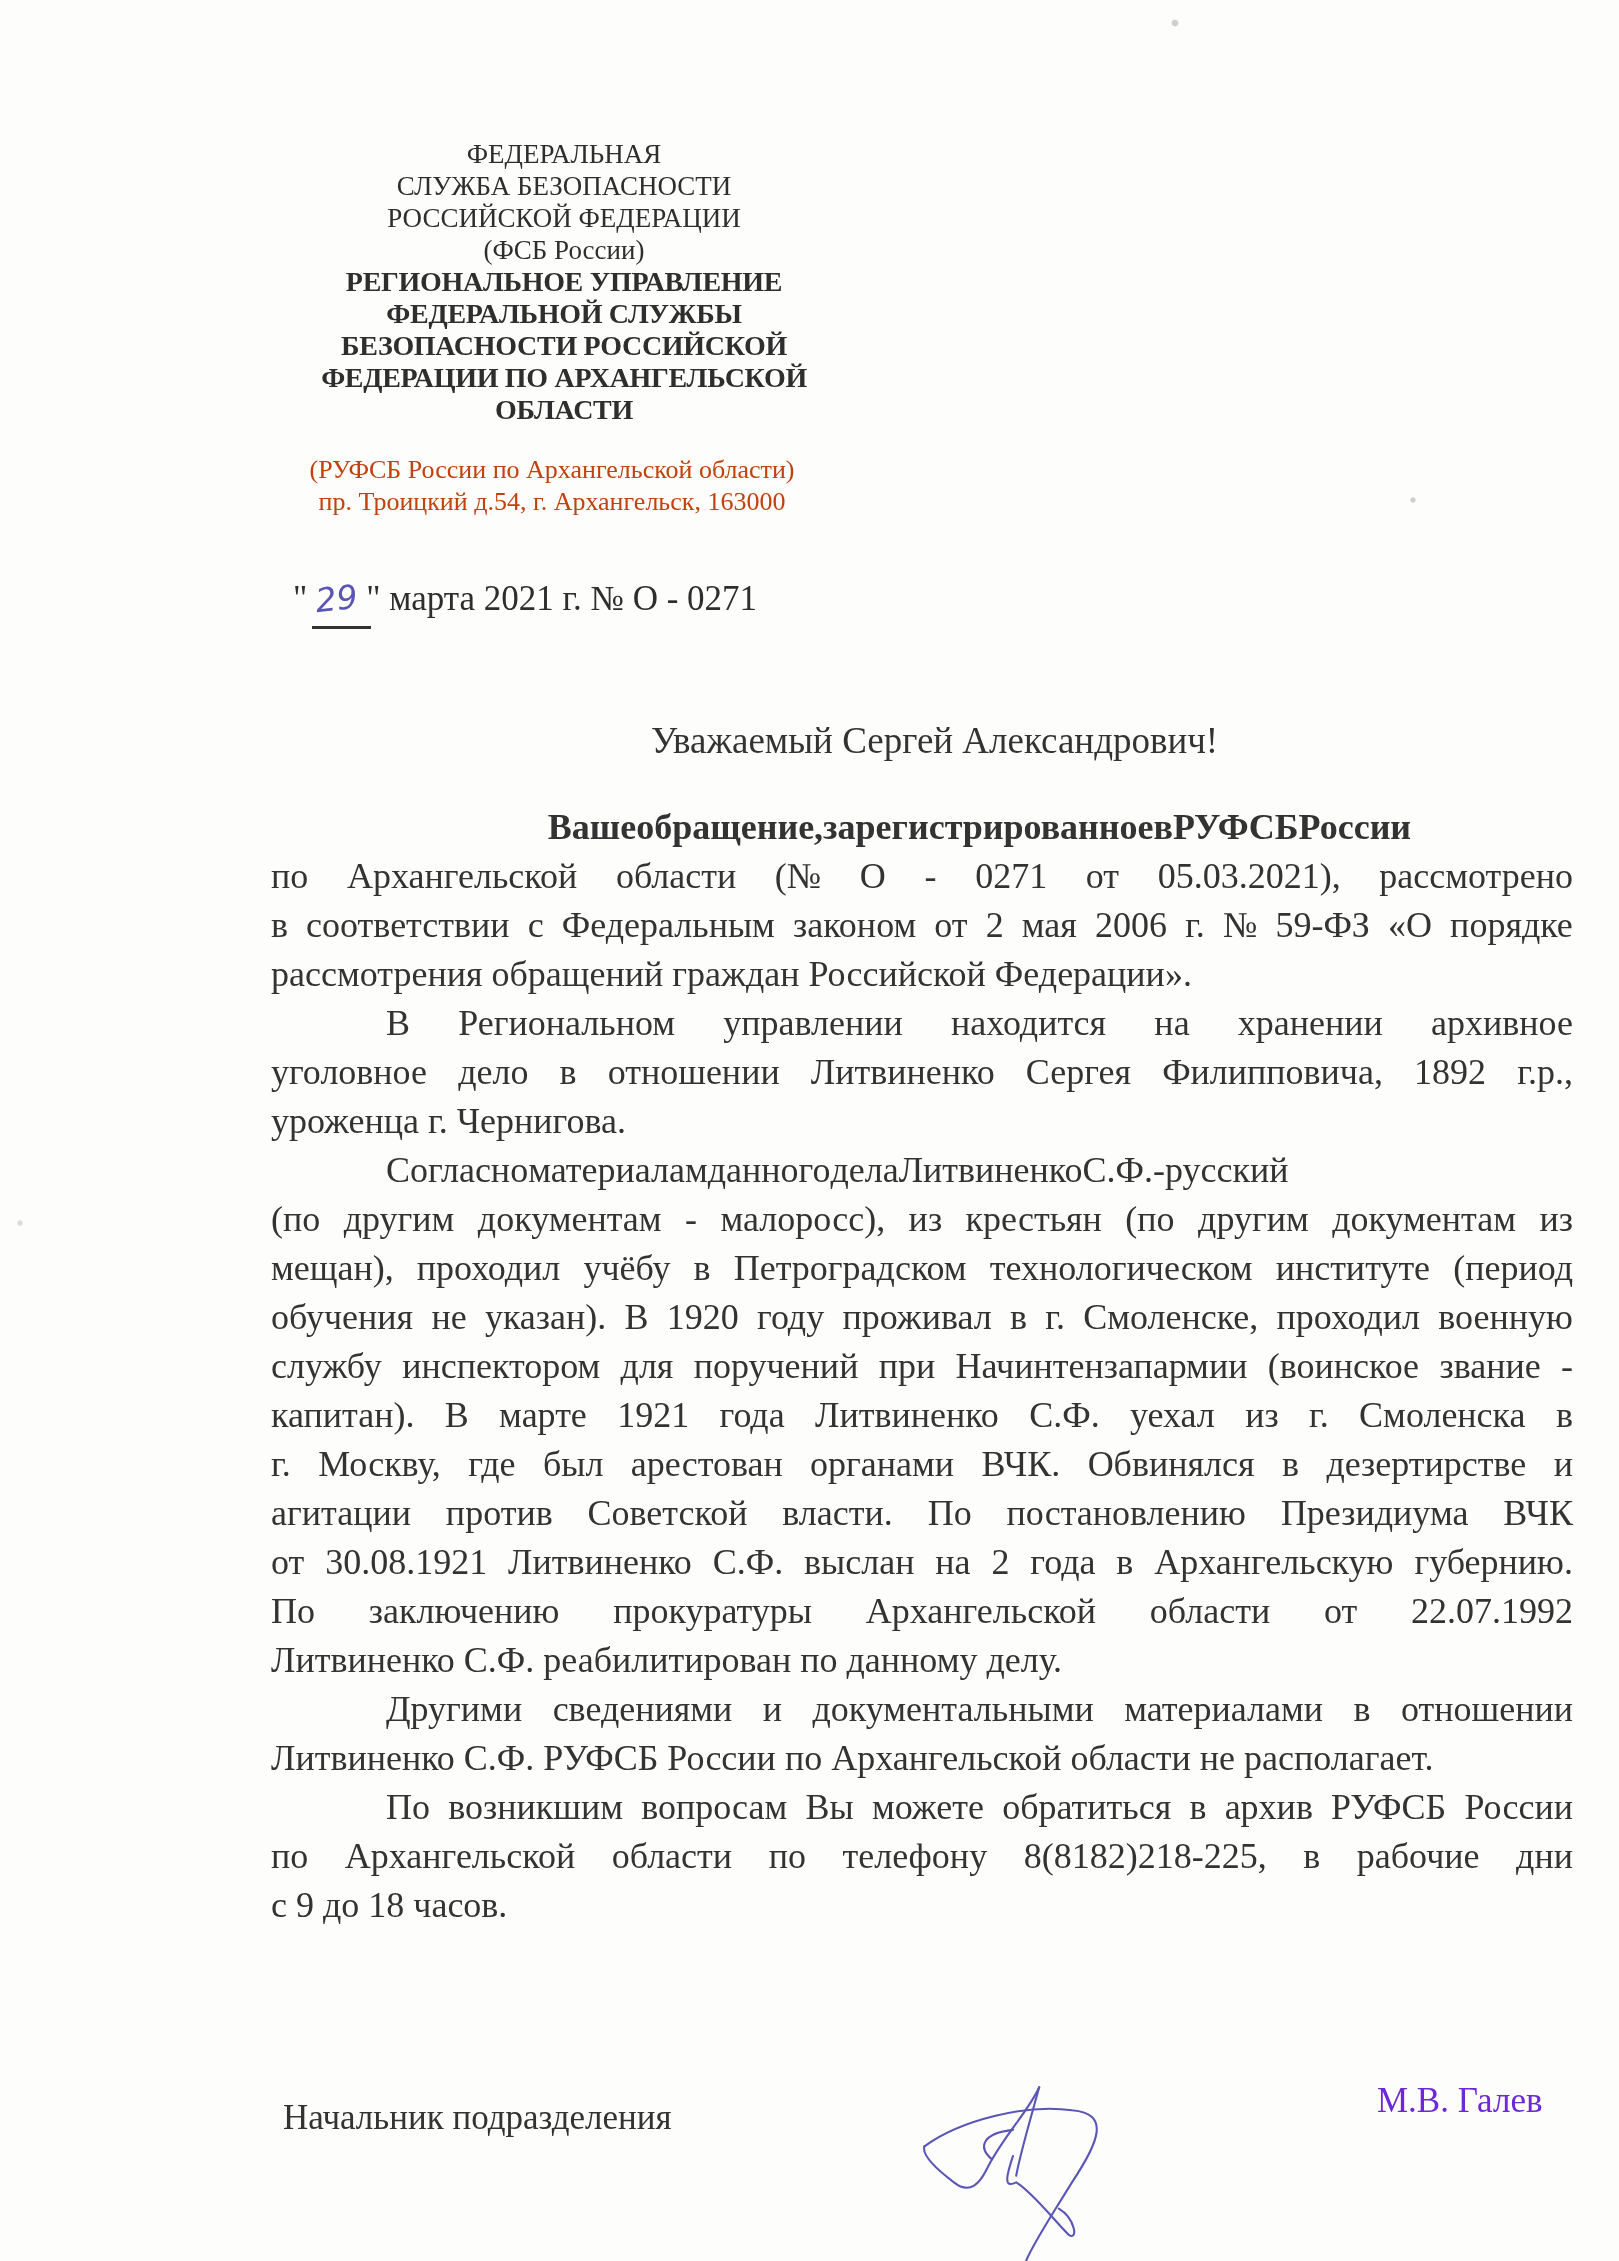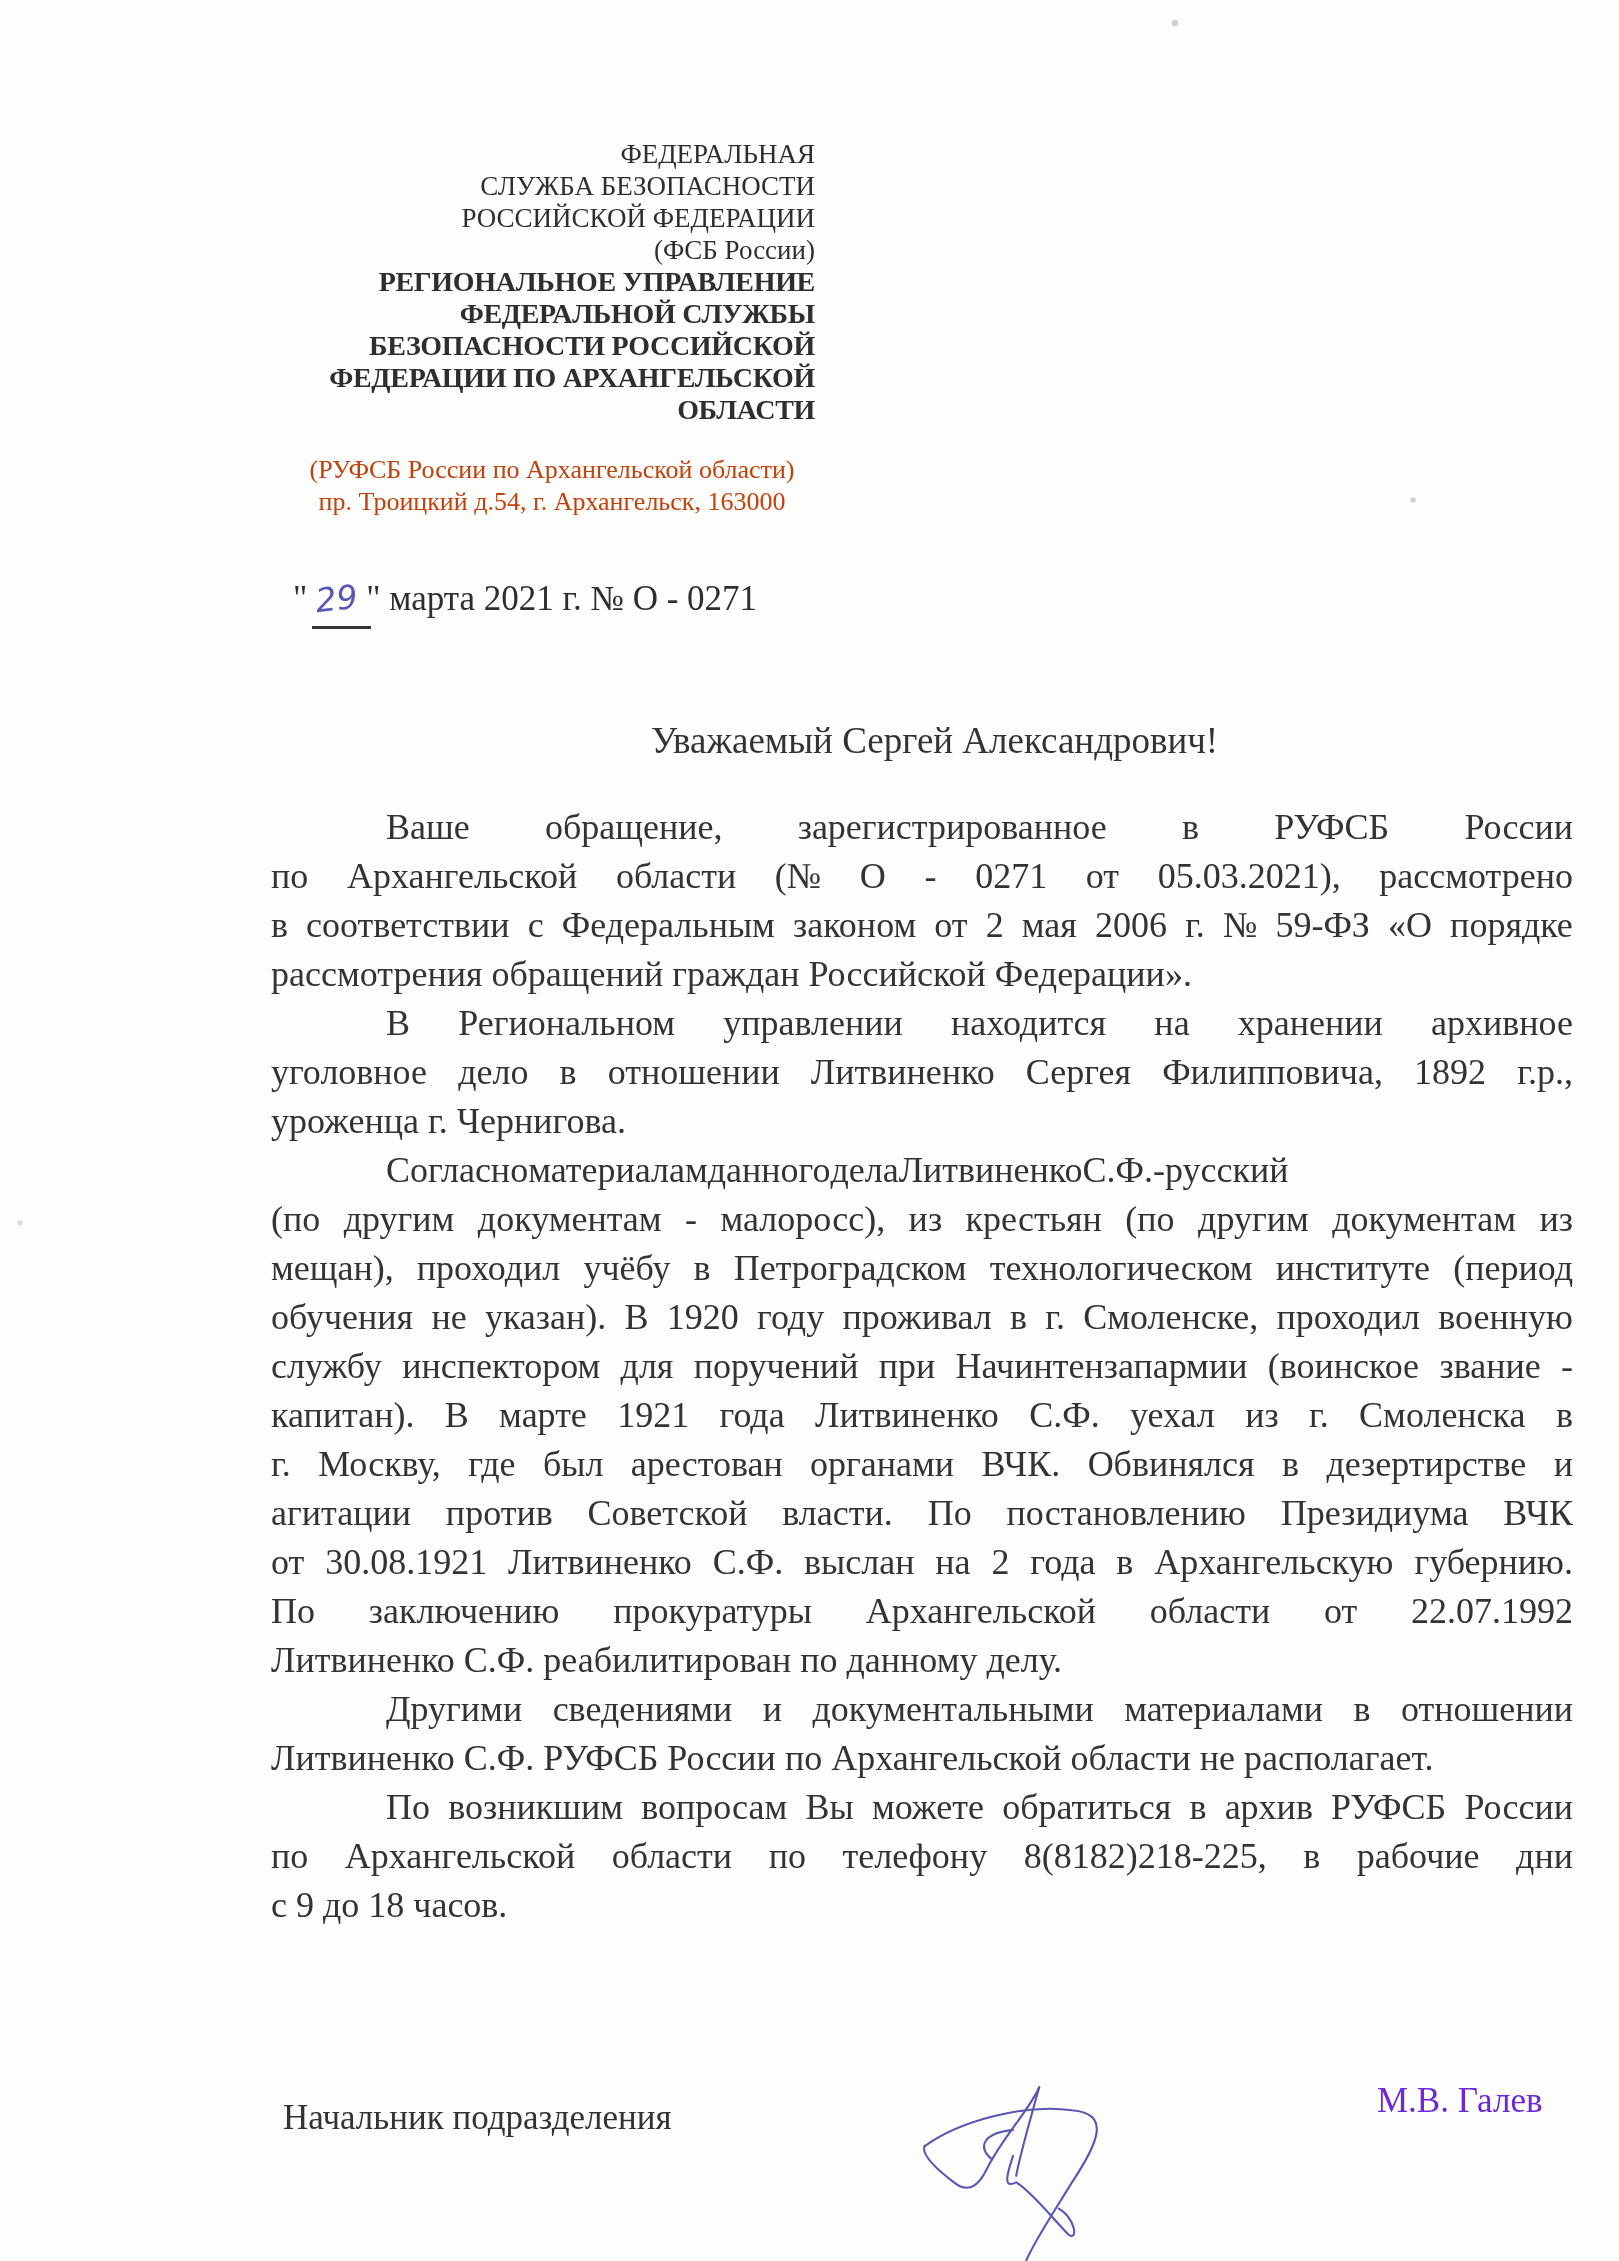--- a/index.html
+++ b/index.html
@@ -12,22 +12,22 @@
   .page { position: absolute; inset: 0; }
   .noise {
     position: absolute; inset: 0; pointer-events: none;
     background:
       radial-gradient(circle at 1175px 23px, rgba(120,120,130,0.35) 0 2.6px, transparent 4px),
       radial-gradient(circle at 1413px 500px, rgba(120,120,130,0.35) 0 2px, transparent 3.3px),
       radial-gradient(circle at 20px 1223px, rgba(120,120,130,0.25) 0 2px, transparent 3.3px);
   }
   
   .header {
-    position: absolute; left: 289px; width: 526px; top: 138px;
-    text-align: right; font-size: 27px; line-height: 32px; color: #2e2e2e;
+    position: absolute; left: 301px; width: 526px; top: 138px;
+    text-align: center; font-size: 27px; line-height: 32px; color: #2e2e2e;
   }
   .header .bold { font-weight: bold; font-size: 28px; letter-spacing: -0.3px; }
   .header .line { display: block; white-space: nowrap; }
   .address {
     position: absolute; left: 276px; width: 552px; top: 454px;
     text-align: center; font-size: 26px; line-height: 32px; color: #c2410c;
   }
   .address .line { display: block; white-space: nowrap; }
   .dateline {
     position: absolute; left: 293px; top: 578px; font-size: 35px; line-height: 42px;
@@ -92,21 +92,21 @@
 
   <div class="dateline">
     <span>"</span><span class="hand">29</span><span>"</span>
     <span>марта 2021 г. № О - 0271</span>
   </div>
   <div class="uline"></div>
 
   <div class="greeting">Уважаемый Сергей Александрович!</div>
 
   <div class="body" id="body">
-      <span class="ln indent" style="white-space: normal; display: flex; justify-content: space-between;">
+      <span class="ln indent" style="white-space: normal; display: flex; justify-content: center; font-weight: bold;">
         <span>Ваше</span>
         <span>обращение,</span>
         <span>зарегистрированное</span>
         <span>в</span>
         <span>РУФСБ</span>
         <span>России</span>
       </span>
       <span class="ln" style="white-space: normal; display: flex; justify-content: space-between;">
         <span>по</span>
         <span>Архангельской</span>

